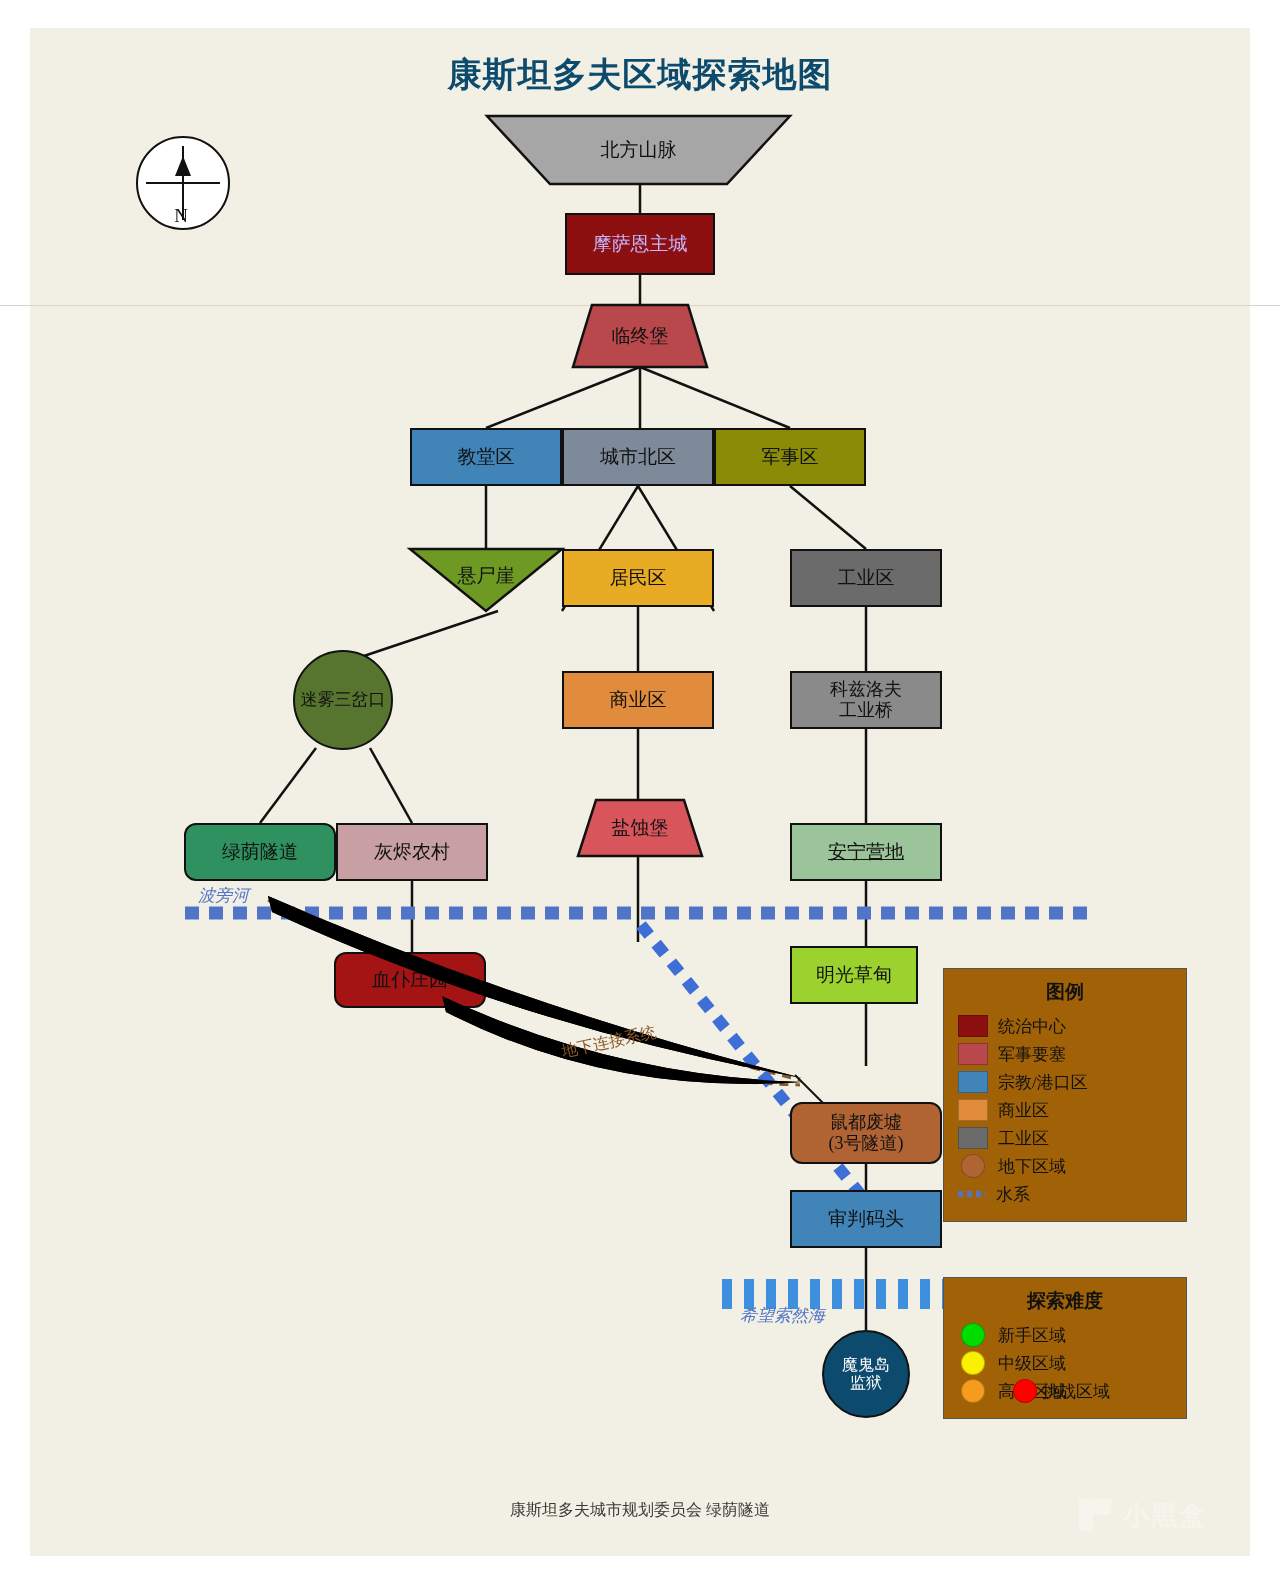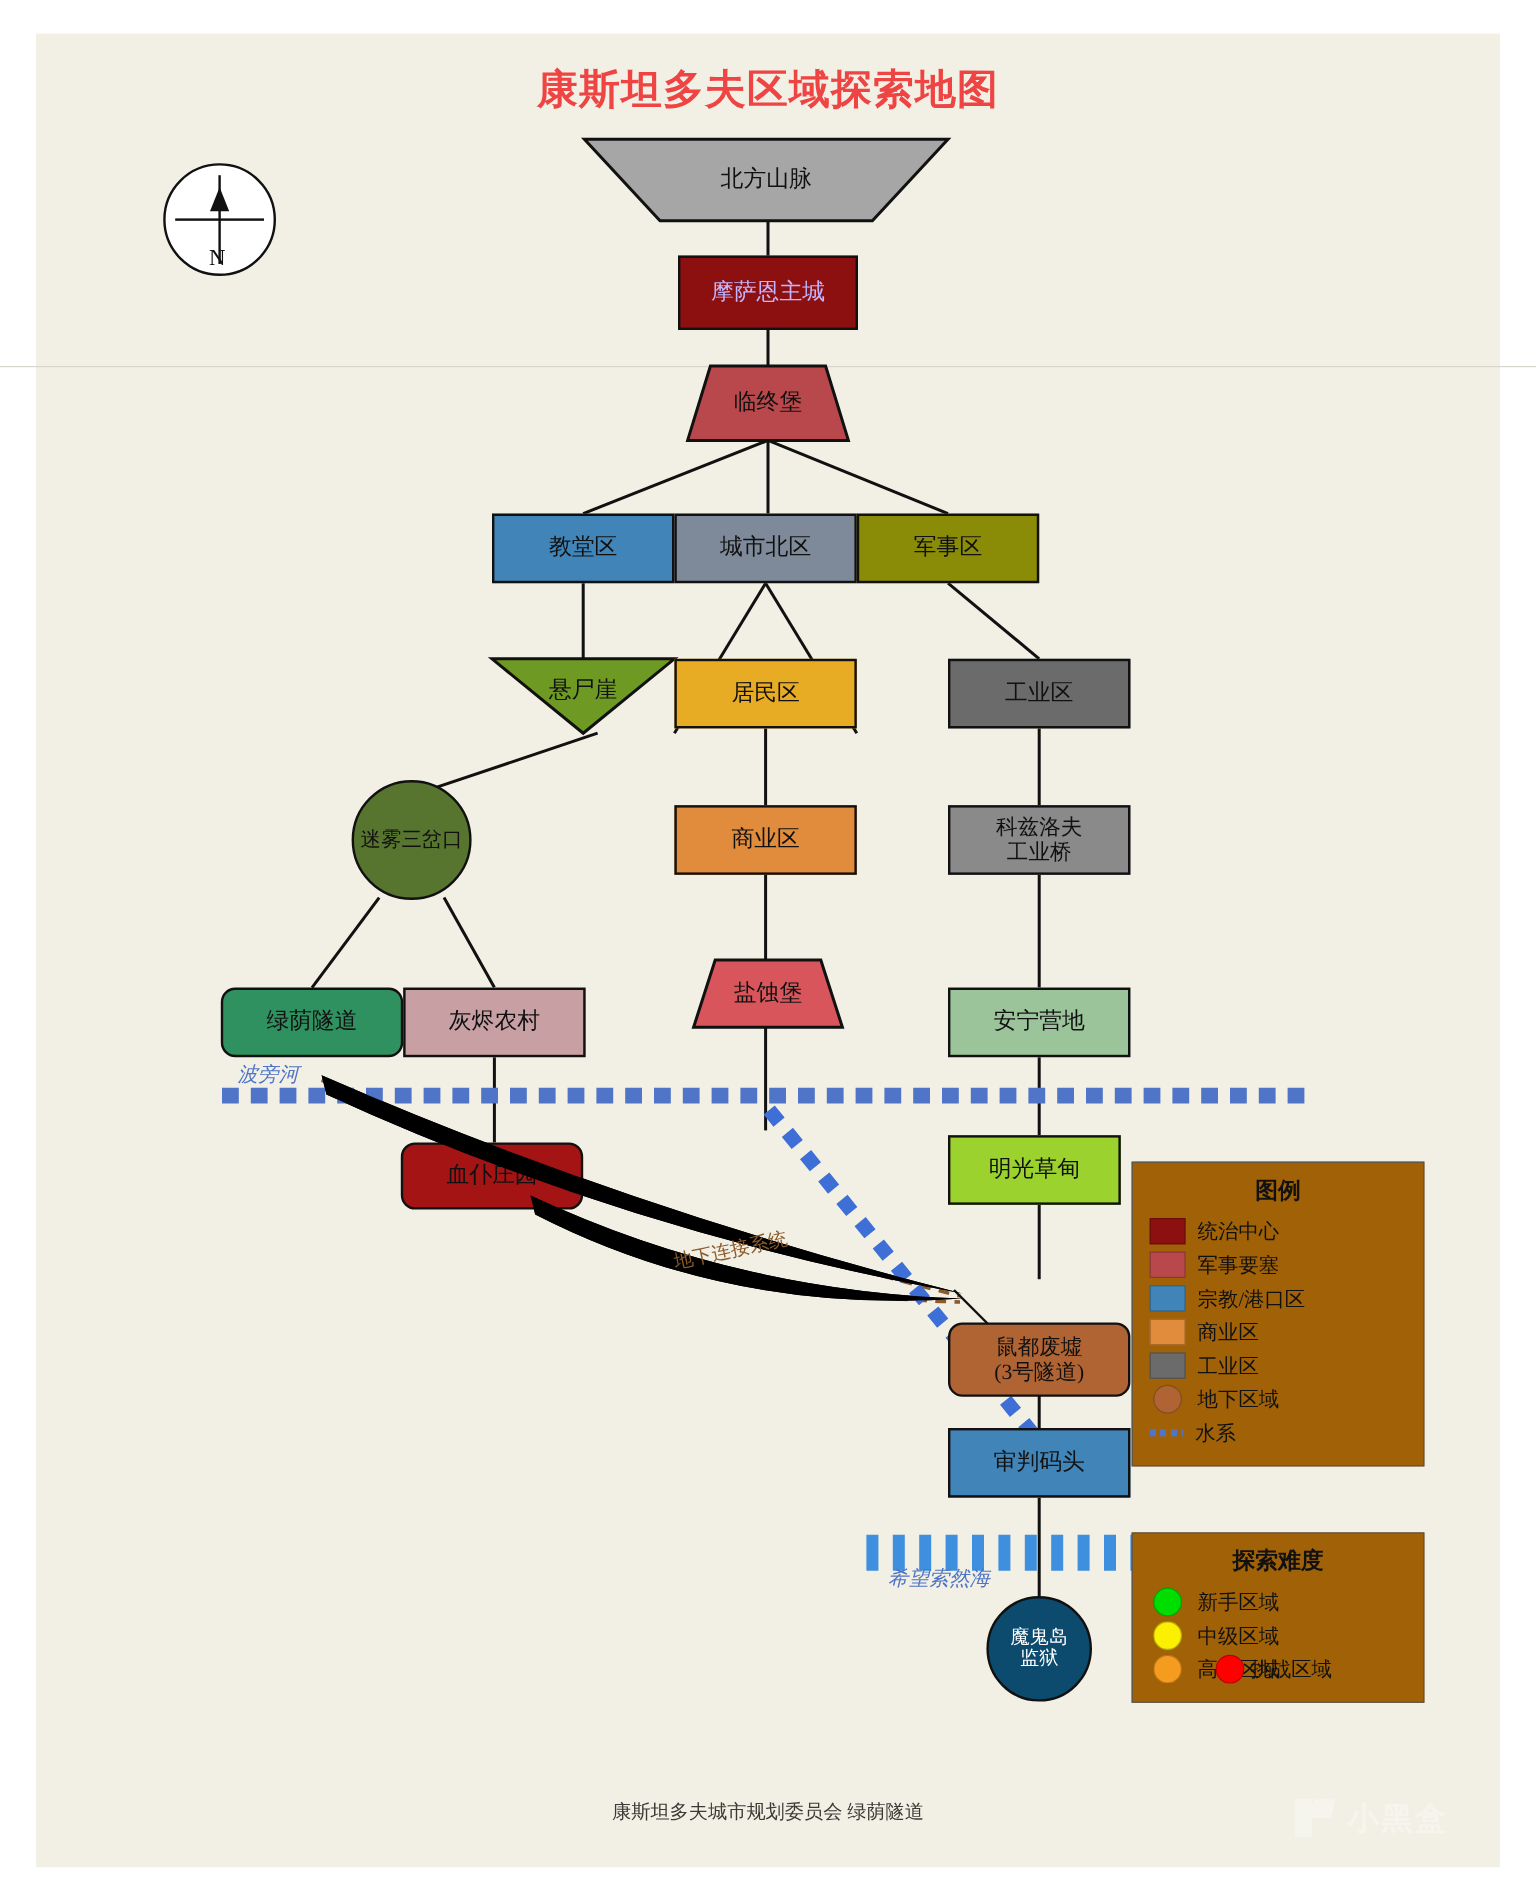--- a/index.html
+++ b/index.html
@@ -1,20 +1,20 @@
 <!DOCTYPE html>
 <html><head>
 <meta charset="utf-8">
 <style>
   html,body{margin:0;padding:0;background:#ffffff;}
   body{width:1280px;height:1584px;font-family:"Liberation Serif","DejaVu Serif",serif;}
   #page{position:relative;width:1280px;height:1584px;overflow:hidden;background:#ffffff;}
   #canvas{position:absolute;left:30px;top:28px;width:1220px;height:1528px;background:#f2f0e4;}
   #hairline{position:absolute;left:0;top:305px;width:1280px;height:1px;background:#d8d6cc;}
-  .title{position:absolute;left:0;top:52px;width:1280px;text-align:center;font-size:34px;font-weight:bold;color:#ef4444;letter-spacing:1px;}
+  .title{position:absolute;left:0;top:52px;width:1280px;text-align:center;font-size:34px;font-weight:bold;color:#0c4a6e;letter-spacing:1px;}
   .footer{position:absolute;left:0;top:1500px;width:1280px;text-align:center;font-size:16px;color:#3a3a36;}
   svg.layer{position:absolute;left:0;top:0;width:1280px;height:1584px;}
   .node{position:absolute;box-sizing:border-box;display:flex;align-items:center;justify-content:center;text-align:center;border:2.5px solid #111;font-size:19px;color:#111;line-height:1.15;}
   .node.rounded{border-radius:12px;text-align:center;}
   .node.circle{border-radius:50%;}
   .shape-label{position:absolute;display:flex;align-items:center;justify-content:center;text-align:center;font-size:19px;color:#111;line-height:1.15;pointer-events:none;}
   .water-label{position:absolute;font-size:17px;color:#4f74c8;font-style:italic;}
   .under-label{position:absolute;font-size:16px;color:#8a5a2b;transform:rotate(-12deg);transform-origin:left center;}
   .legend{position:absolute;background:#a16207;border:1.5px solid #555;padding:10px 14px 12px 14px;box-sizing:border-box;}
   .legend h4{margin:0 0 8px 0;text-align:center;font-size:19px;font-weight:bold;color:#111;}
@@ -134,27 +134,27 @@
       <span>商业区</span>
     </div>
   <div class="node" style="left:790px;top:671px;width:152px;height:58px;background:#8a8a8a;font-size:18px;white-space:pre-line;"><span>科兹洛夫
 工业桥</span></div>
   <div class="node rounded" style="left:184px;top:823px;width:152px;height:58px;background:#2f9160;">
       <span>绿荫隧道</span>
     </div>
   <div class="node" style="left:336px;top:823px;width:152px;height:58px;background:#c8a0a4;">
       <span>灰烬农村</span>
     </div>
-  <div class="node" style="left:790px;top:823px;width:152px;height:58px;background:#9bc49b;">
+  <div class="node" style="left:790px;top:823px;width:152px;height:58px;background:#9bc49b;text-decoration:underline;">
       <span>安宁营地</span>
     </div>
   <div class="node rounded" style="left:334px;top:952px;width:152px;height:56px;background:#a51414;">
       <span>血仆庄园</span>
     </div>
-  <div class="node" style="left:790px;top:946px;width:144px;height:58px;background:#9bd22e;">
+  <div class="node" style="left:790px;top:946px;width:128px;height:58px;background:#9bd22e;">
       <span>明光草甸</span>
     </div>
   <div class="node rounded" style="left:790px;top:1066px;width:152px;height:62px;background:#b06434;font-size:18px;white-space:pre-line;margin-top:36px;"><span>鼠都废墟
 (3号隧道)</span></div>
   <div class="node" style="left:790px;top:1190px;width:152px;height:58px;background:#4084b8;">
       <span>审判码头</span>
     </div>
   <div class="node circle" style="left:822px;top:1330px;width:88px;height:88px;background:#0c4a6e;color:#fff;font-size:16px;white-space:pre-line;"><span>魔鬼岛
 监狱</span></div>
 

